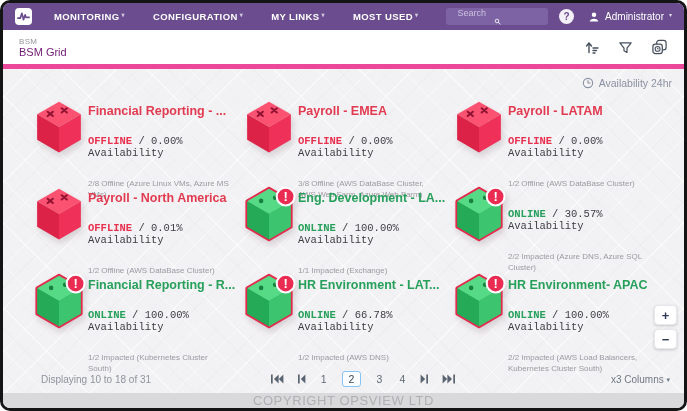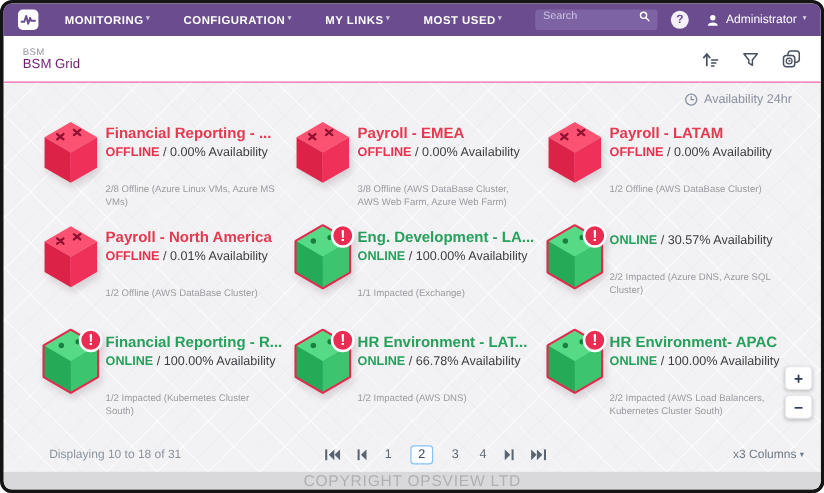--- a/index.html
+++ b/index.html
@@ -13,59 +13,59 @@
   .topbar {
     height:27px; background:#6a4c8f; display:flex; align-items:center;
     padding:0 12px; flex-shrink:0; gap:4px;
   }
   .logo { width:17px; height:17px; background:#fff; border-radius:4px;
     display:flex; align-items:center; justify-content:center; margin-right:18px; }
   .menu-item { color:#fff; font-size:9.5px; font-weight:bold; letter-spacing:.4px;
     margin-right:24px; cursor:pointer; white-space:nowrap; }
   .menu-item .caret { font-size:6px; vertical-align:3px; opacity:.7; margin-left:2px; }
   .searchbox { background:#7d63a4; border-radius:3px; height:17px; width:102px;
-    display:flex; align-items:flex-start; padding:0 6px; }
+    display:flex; align-items:center; padding:0 6px;flex-direction:column; }
   .searchbox input { background:transparent; border:none; outline:none; color:#fff;
     font-size:9px; width:80px; font-family:"Liberation Sans", sans-serif; }
   .searchbox input::placeholder { color:#cdc3e0; }
   .topbar-right { margin-left:auto; display:flex; align-items:center; gap:14px; }
   .help-circle { width:15px; height:15px; border-radius:50%; background:#f3f0f8;
     color:#6a4c8f; font-size:10px; font-weight:bold; display:flex;
     align-items:center; justify-content:center; cursor:pointer; }
   .user { display:flex; align-items:flex-start; gap:5px; color:#fff; font-size:10px;
     cursor:pointer; }
   .user .caret { font-size:6px; vertical-align:2px; opacity:.8; }
   
-  .header { height:39px; background:#fff; border-bottom:1px solid #ec4899;
+  .header { height:39px; background:#fff; border-bottom:5px solid #ec4899;
     display:flex; align-items:center; padding:0 16px; flex-shrink:0; }
   .titles { display:flex; flex-direction:column; }
   .breadcrumb { font-size:8px; color:#95959c; letter-spacing:.3px; }
   .page-title { font-size:11px; color:#701a75; }
   .header-icons { margin-left:auto; display:flex; align-items:center; gap:18px; }
   .hicon { cursor:pointer; display:flex; }
   
   .content { flex:1; position:relative; display:flex; flex-direction:column;
     background-color:#f2f1f3;
     background-image:
       repeating-linear-gradient(45deg, rgba(255,255,255,.65) 0 1px, transparent 1px 30px),
       repeating-linear-gradient(-45deg, rgba(255,255,255,.65) 0 1px, transparent 1px 30px),
       repeating-linear-gradient(45deg, rgba(60,60,90,.02) 0 1px, transparent 1px 15px),
       repeating-linear-gradient(-45deg, rgba(60,60,90,.02) 0 1px, transparent 1px 15px);
   }
   .availability-row { display:flex; justify-content:flex-end; align-items:center;
-    gap:5px; padding:6px 24px 0 0; color:#8a92a2; font-size:10.5px; height:22px; }
+    gap:5px; padding:6px 12px 0 0; color:#8a92a2; font-size:10.5px; height:22px; }
   .tile-grid { flex:1; display:grid; grid-template-columns:repeat(3,210px);
     grid-auto-rows:87px; padding:8px 0 0 28px; }
   .tile { display:flex; align-items:flex-start; gap:1px; cursor:pointer; }
   .cube { flex-shrink:0; filter:drop-shadow(2px 4px 3px rgba(40,10,30,.14)); }
   .tile-text { padding-top:5px; max-width:142px; }
   .tile-title { font-size:12.5px; font-weight:bold; white-space:nowrap; }
   .tile.offline .tile-title { color:#e23a50; }
   .tile.online  .tile-title { color:#27a05c; }
-  .tile-statusline { font-size:10.5px; color:#3d3d44; margin-top:3px; }
+  .tile-statusline { font-size:10.5px; color:#3d3d44; margin-top:17px;font-family:Liberation Mono, monospace; }
   .tile-status { font-weight:bold; }
   .tile.offline .tile-status { color:#e8304f; }
   .tile.online  .tile-status { color:#27a05c; }
   .tile-detail { font-size:8px; color:#9a9aa2; margin-top:20px; line-height:1.35; }
   
   .cube .outline { fill:#35b668; stroke:#e5294d; stroke-width:4; stroke-linejoin:round; }
   .tile.offline .cube .outline { display:none; }
   .tile.offline .cube .top   { fill:#fb5272; }
   .tile.offline .cube .left  { fill:#dd2248; }
   .tile.offline .cube .right { fill:#ef3058; }

